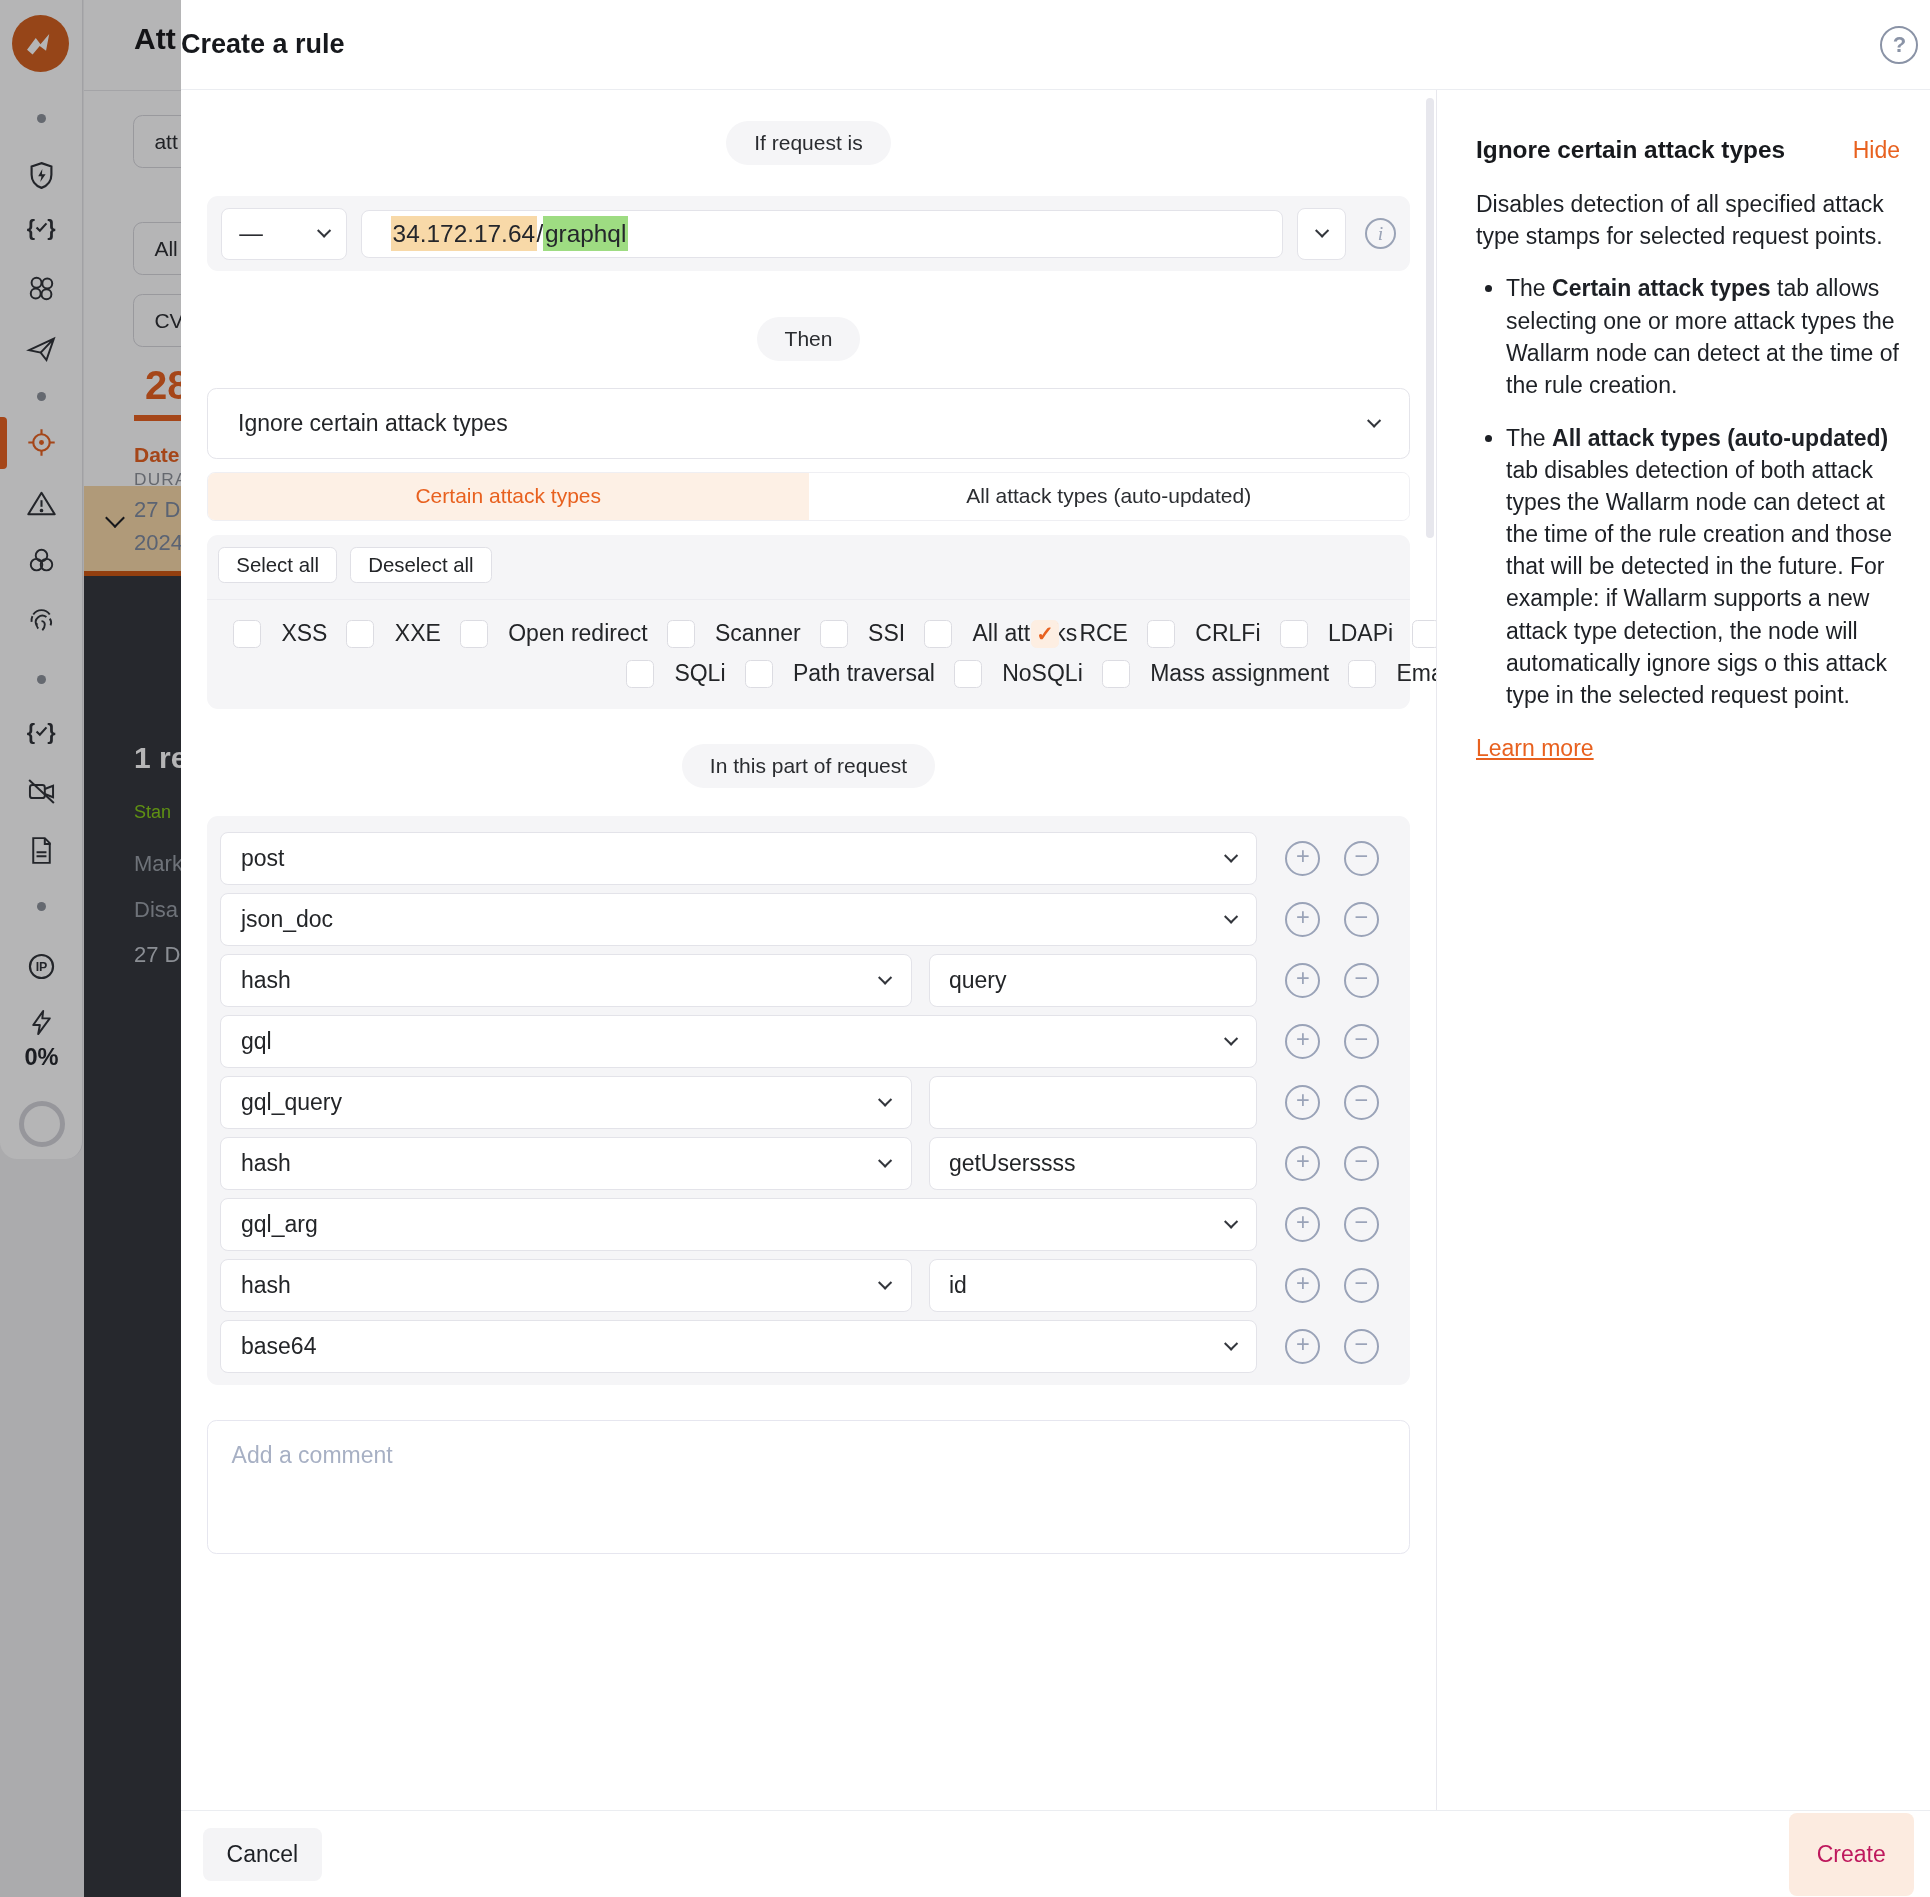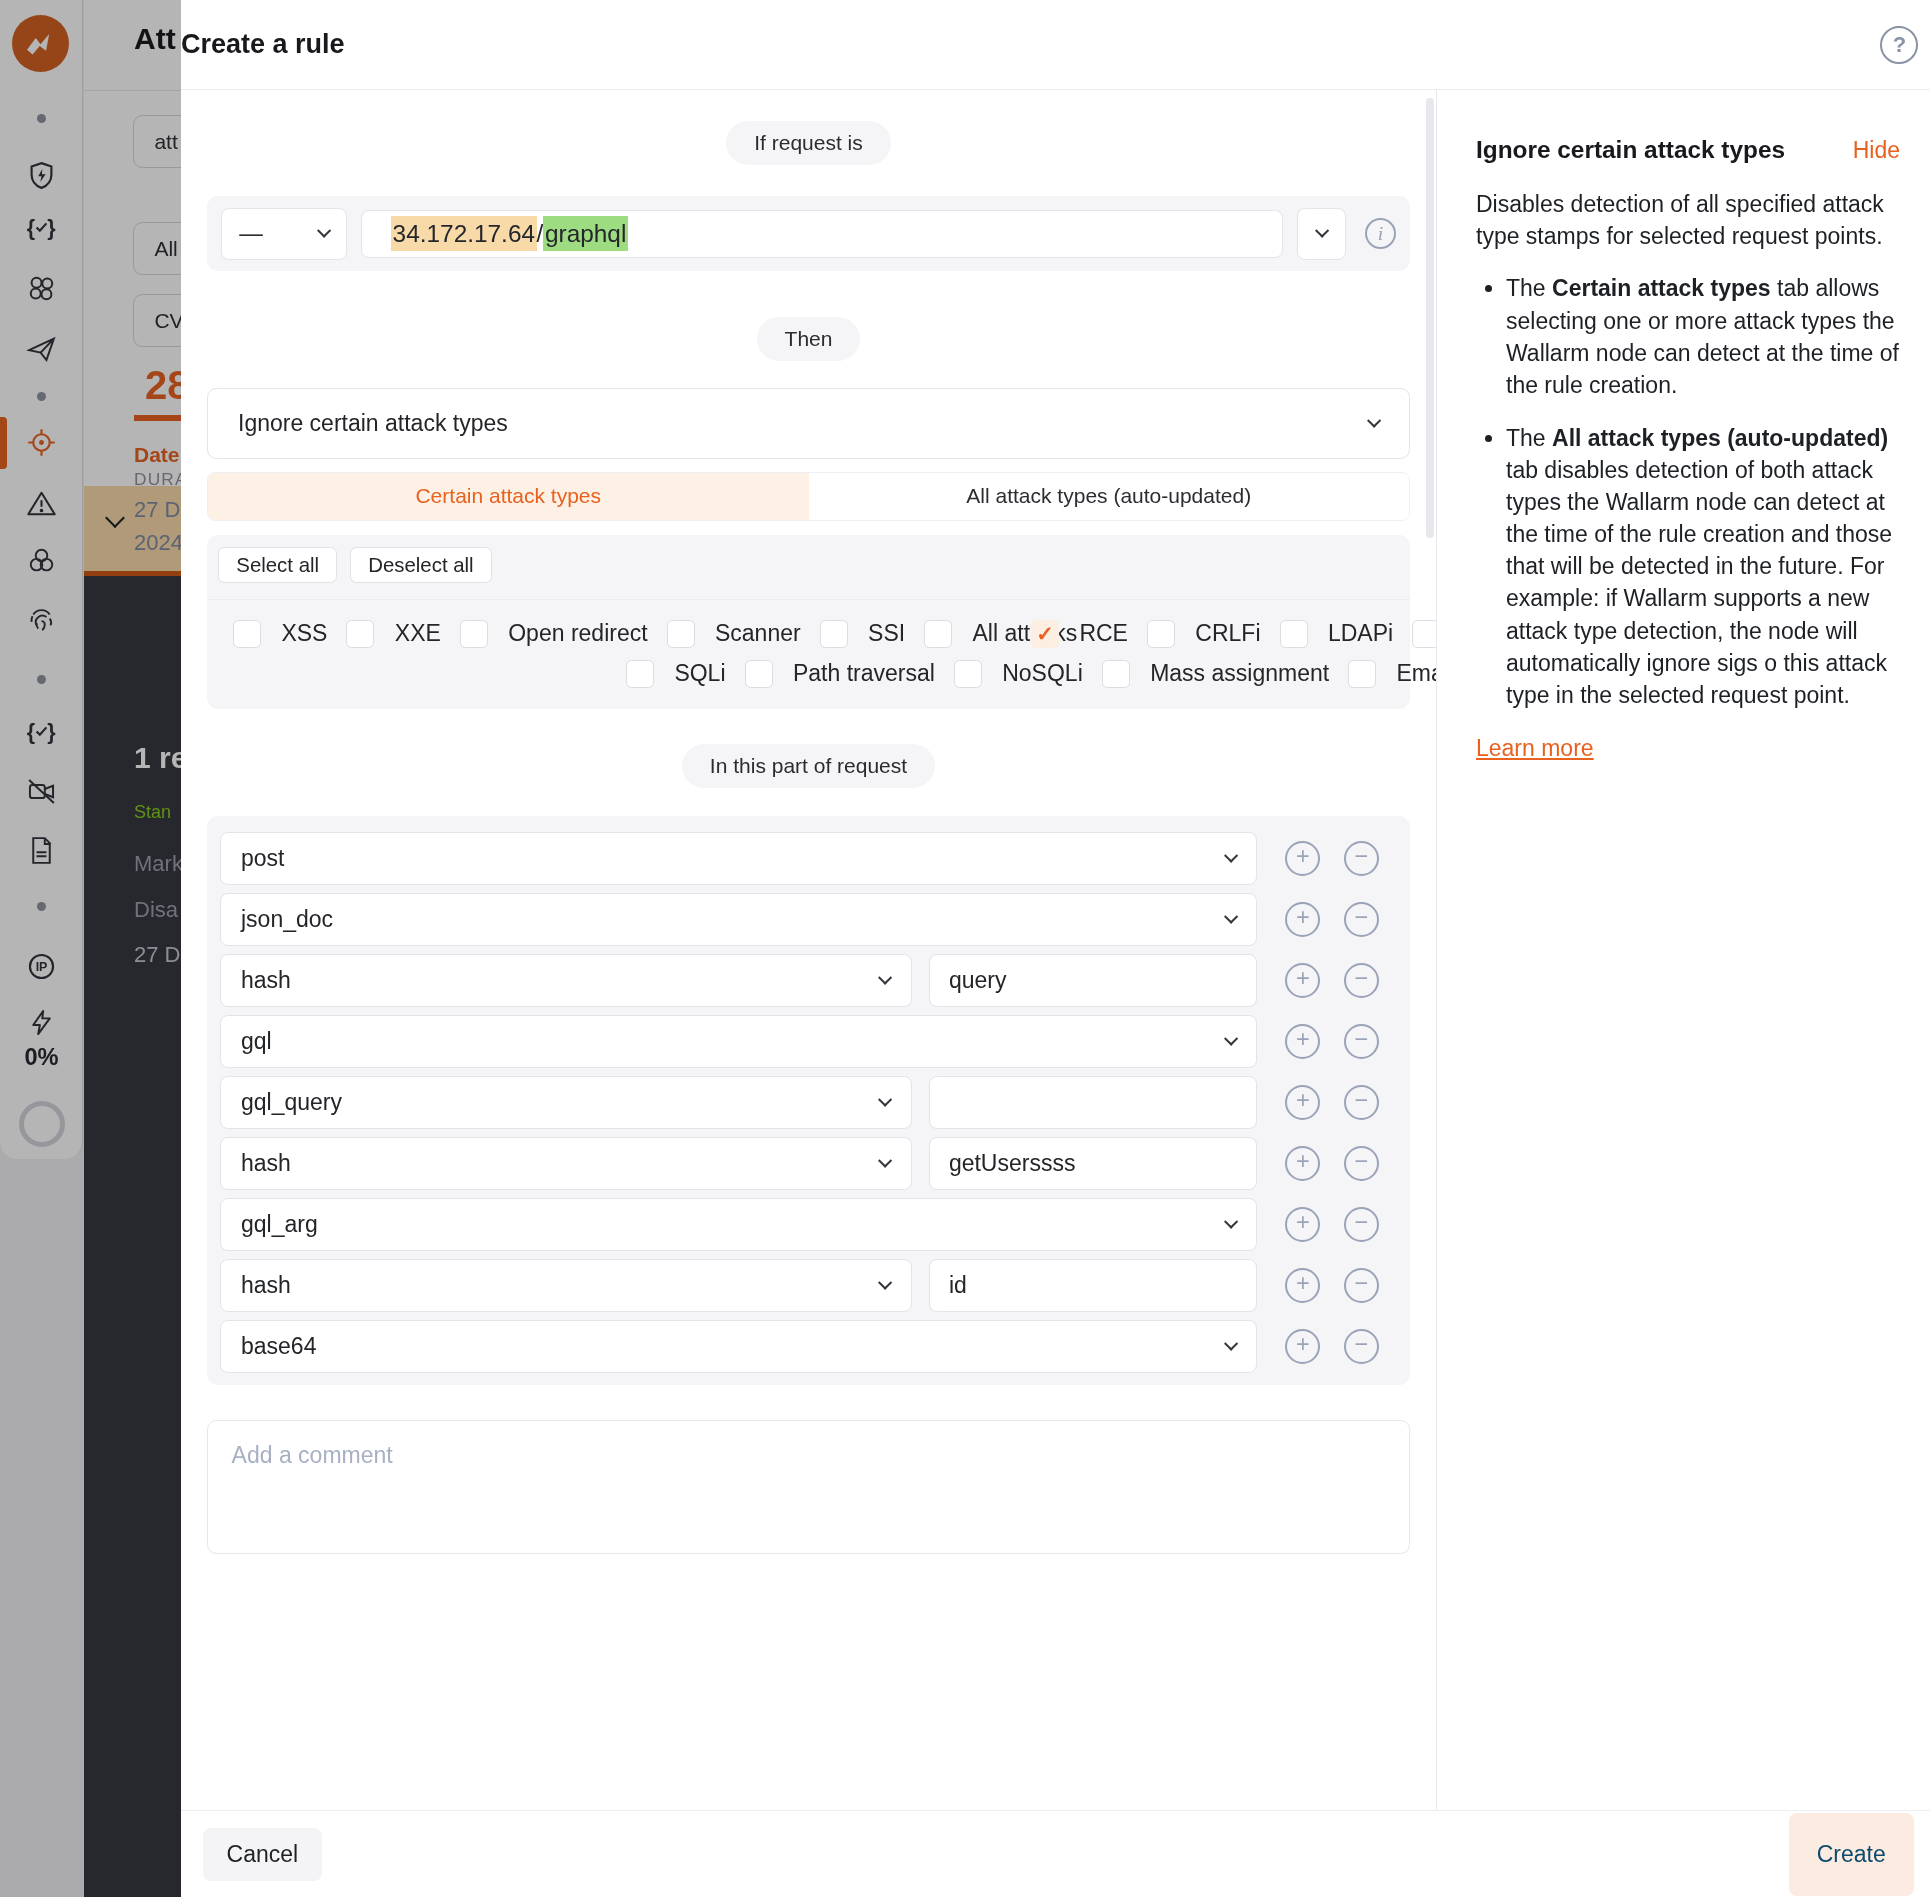--- a/index.html
+++ b/index.html
@@ -108,21 +108,21 @@
   .help-title { font-size:24.4px; font-weight:bold; color:#17191d; }
   .hide-link { font-size:23px; color:#e8611f; }
   .help-p { margin-top:23.6px; font-size:23px; line-height:1.4; color:#1d2025; }
   .help-list { margin-top:20.4px; padding-left:30px; }
   .help-list li { font-size:23px; line-height:1.4; color:#1d2025; margin-bottom:20.4px; }
   .learn-link { display:inline-block; margin-top:3.1px; font-size:23px; color:#e8611f; text-decoration:underline; }
 
   
   .m-footer { height:88px; border-top:0.8px solid #ebedf1; display:flex; align-items:center; justify-content:space-between; padding:0 17.3px 0 22px; flex:0 0 auto; }
   .btn-cancel { background:#f4f4f6; border:none; border-radius:7.9px; font-size:23px; color:#1d2025; padding:13.4px 23.6px; font-family:"Liberation Sans", sans-serif;text-align:center; }
-  .btn-create { background:#fcebe0; border:none; border-radius:7.9px; font-size:23px; color:#0c4a6e; padding:28px 28px; font-family:"Liberation Sans", sans-serif; }
+  .btn-create { background:#fcebe0; border:none; border-radius:7.9px; font-size:23px; color:#be185d; padding:28px 28px; font-family:"Liberation Sans", sans-serif; }
 </style>
 </head>
 <body>
 
 <div id="screen">
 
   <div class="bg-left">
     <div class="bg-content">
       <div class="bg-title">Att</div>
       <div class="bg-divider"></div>

